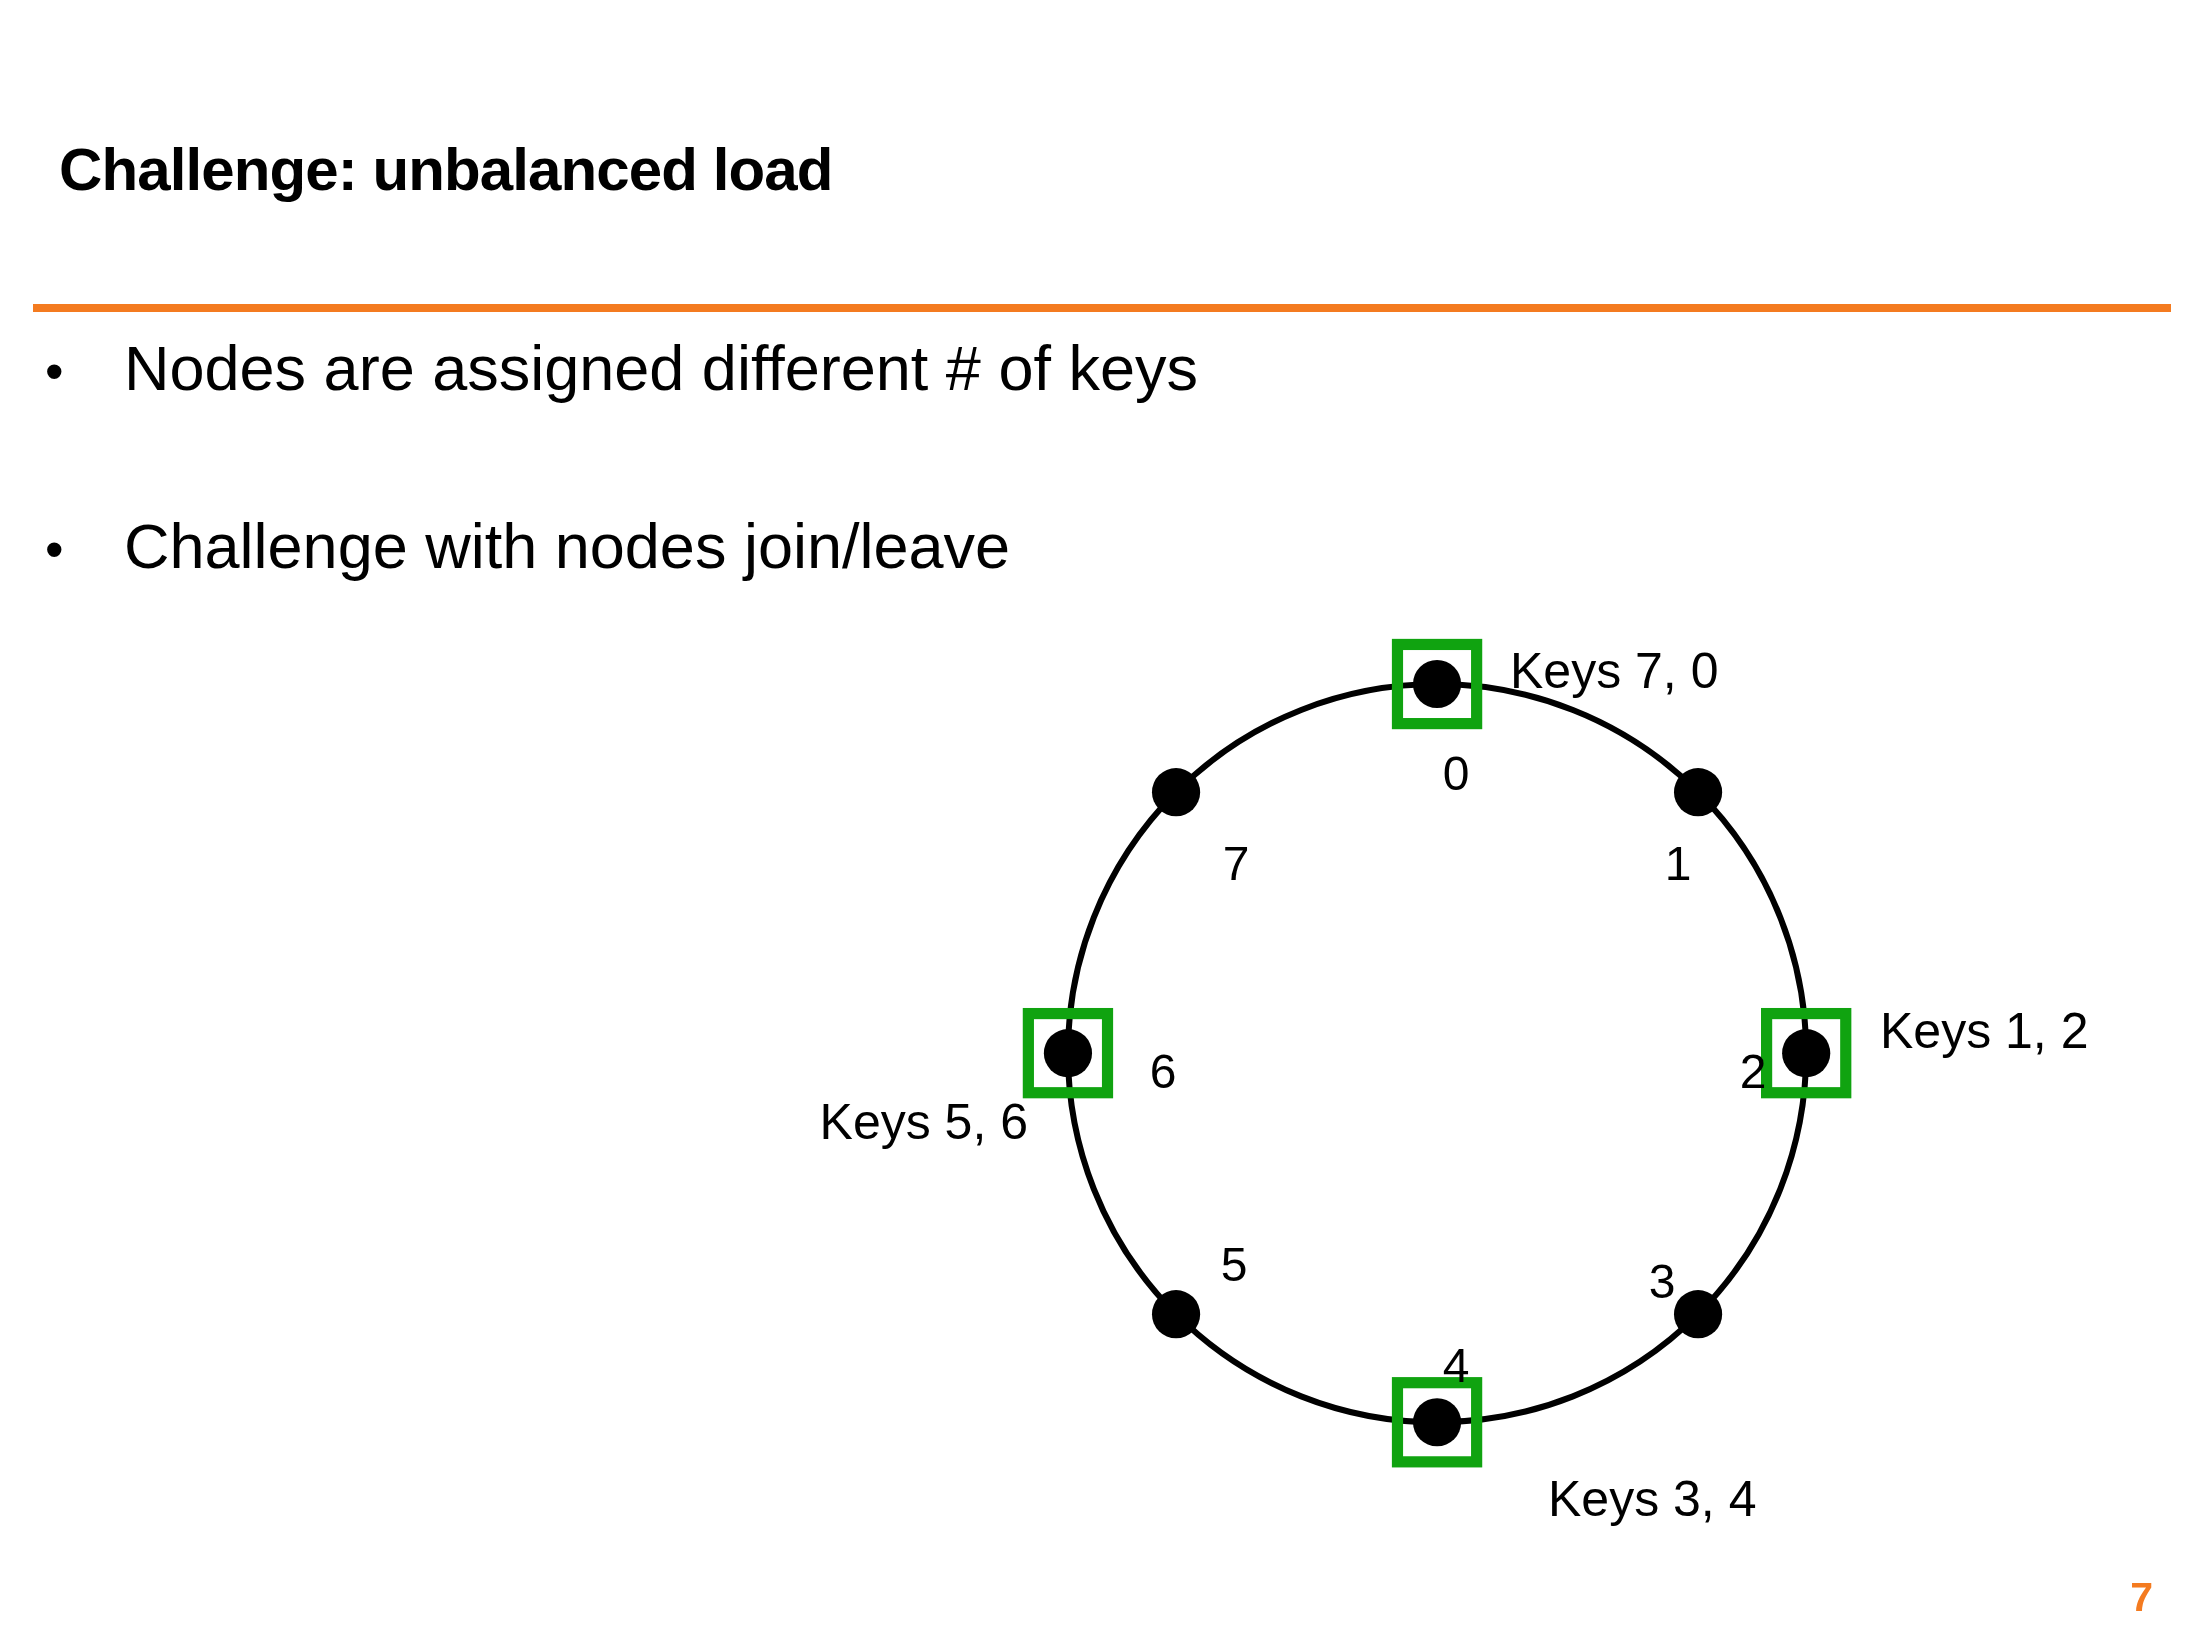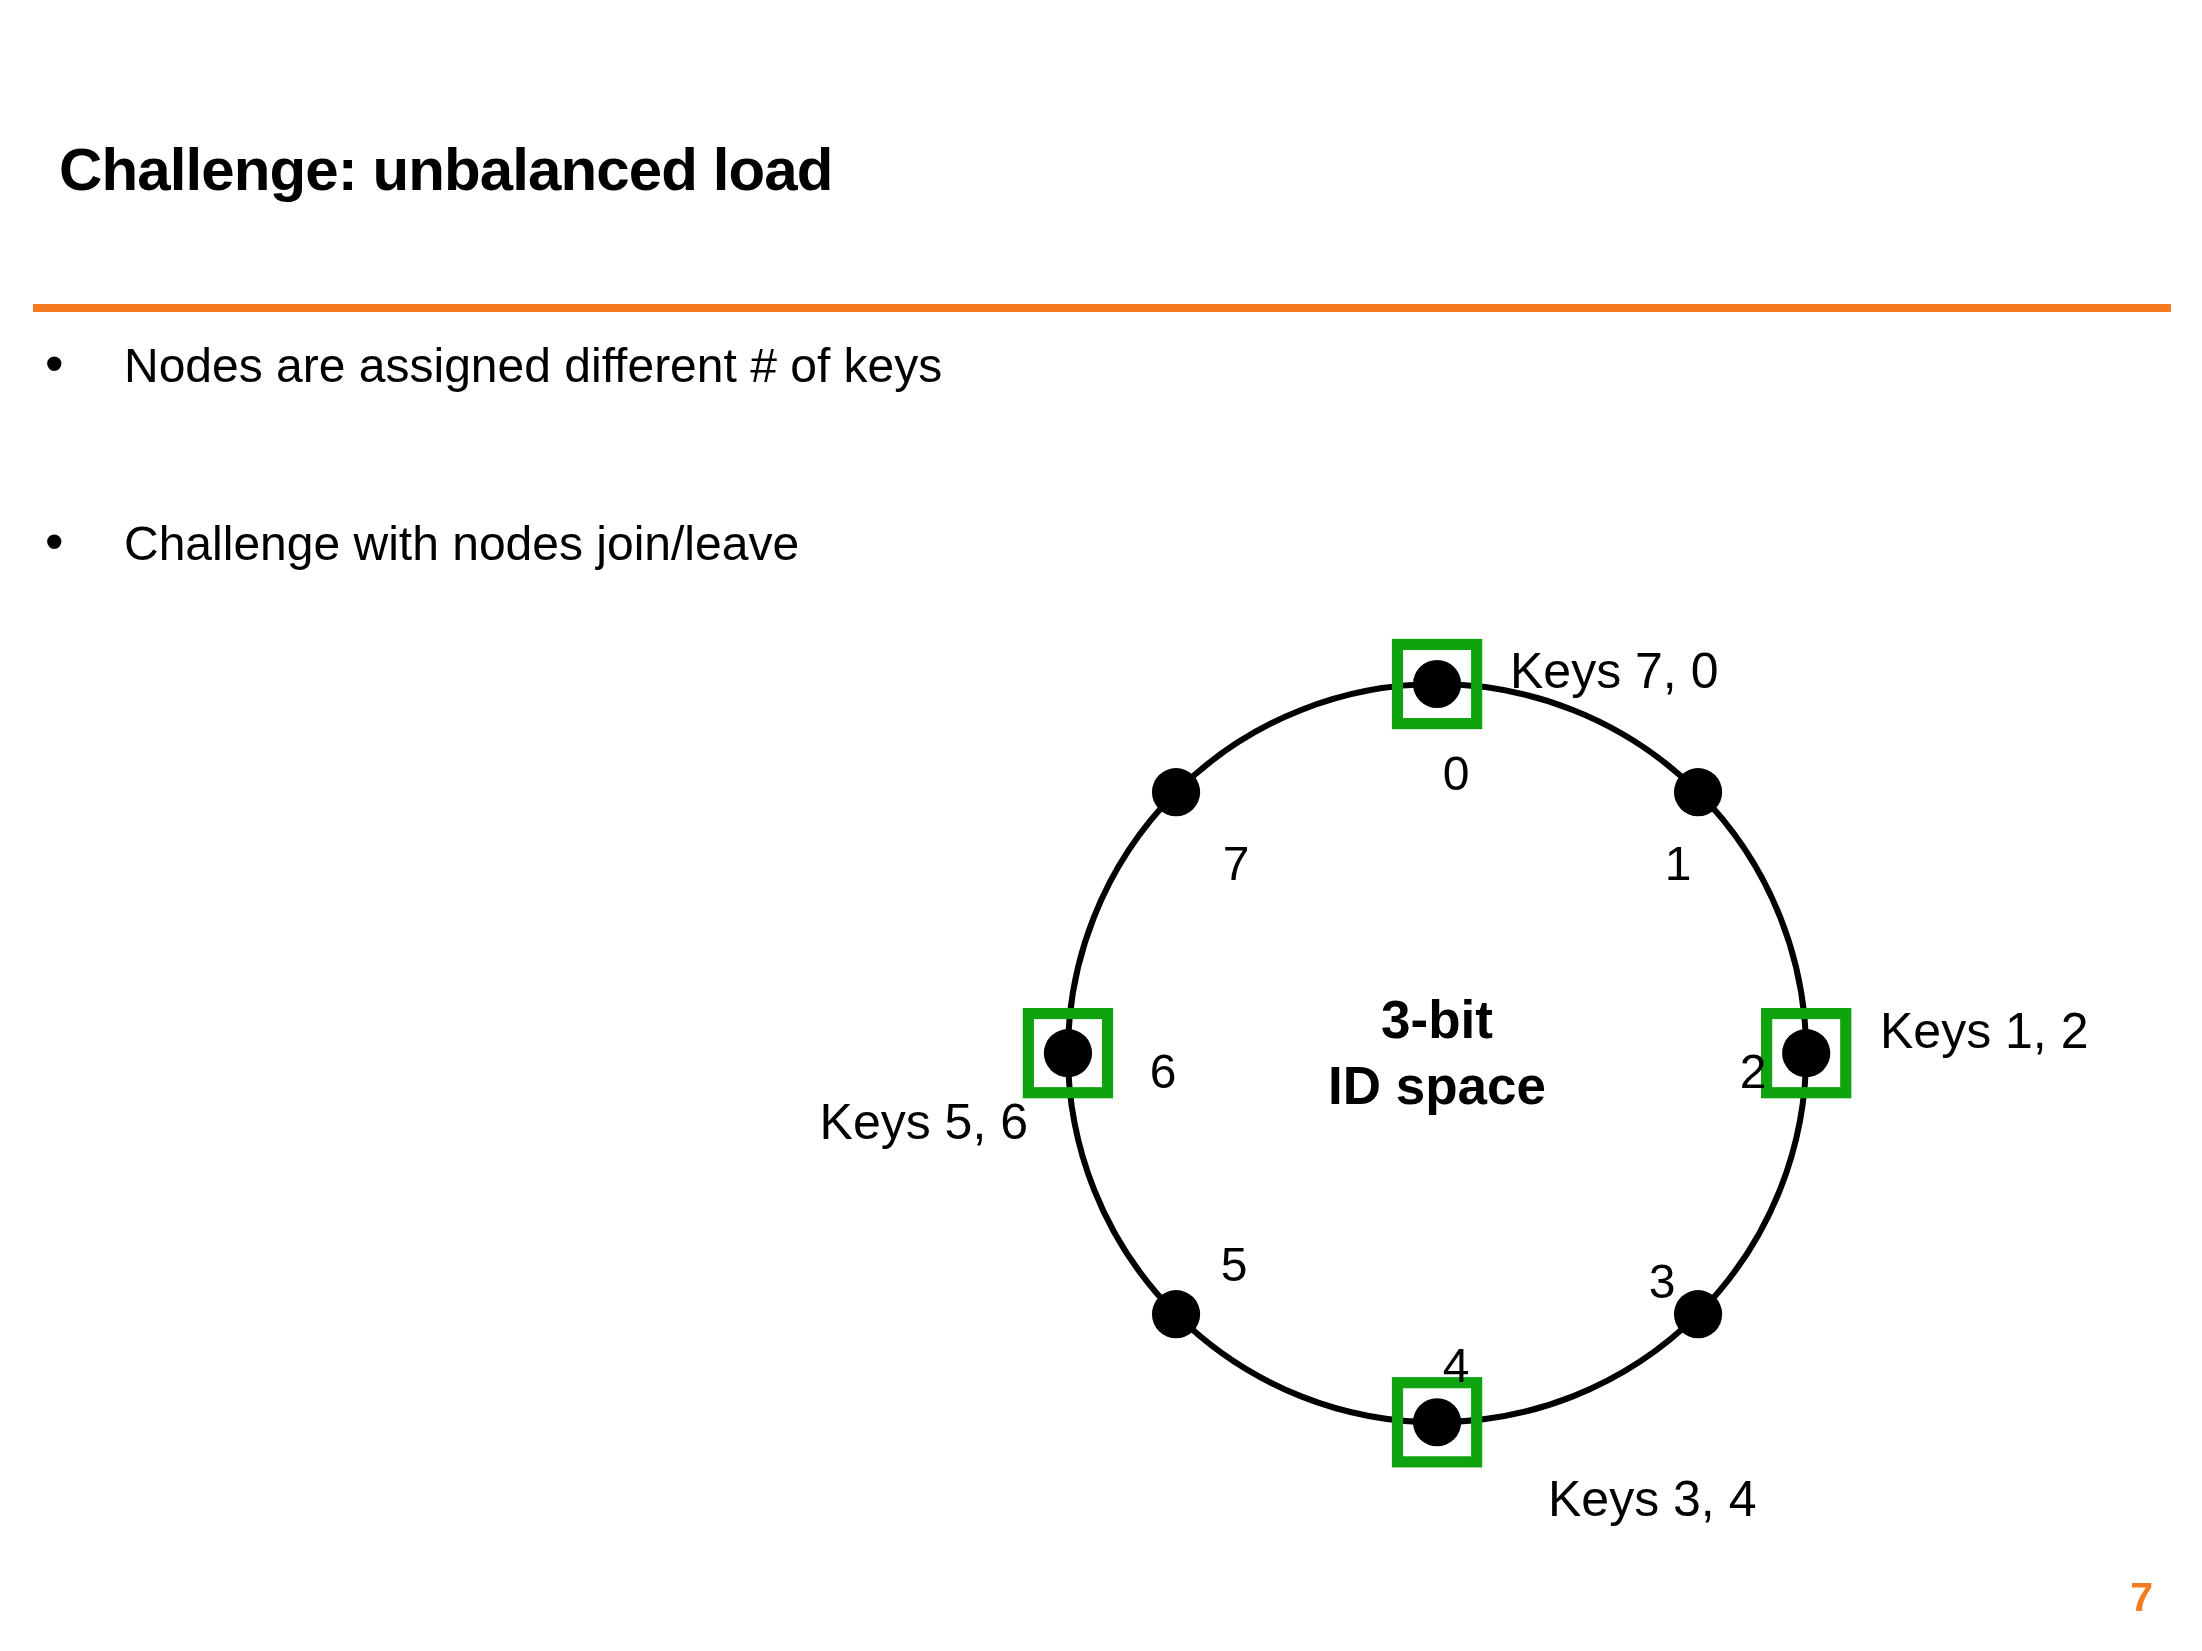--- a/index.html
+++ b/index.html
@@ -49,21 +49,21 @@
   .bullet-row.b1 { left: 45px; top: 337px; }
   .bullet-row.b2 { left: 45px; top: 515px; }
   .bullet-marker {
     width: 79px;
     font-size: 53px;
     line-height: 1;
     color: #000000;
     flex: 0 0 auto;
   }
   .bullet-text {
-    font-size: 48px;
+    font-size: 63px;
     line-height: 1;
     color: #000000;
   }
 
   
   .ring-wrap {
     position: absolute;
     left: 0;
     top: 0;
     width: 2203px;
@@ -149,24 +149,20 @@
         <circle cx="1366.651190870971" cy="920.6511908709712" r="28" fill="#000000"></circle>
       </g>
     <g id="node-boxes">
         <rect x="1624" y="749" width="92" height="92" fill="none" stroke="#10A310" stroke-width="13"></rect>
         <rect x="2053" y="1178" width="92" height="92" fill="none" stroke="#10A310" stroke-width="13"></rect>
         <rect x="1624" y="1607" width="92" height="92" fill="none" stroke="#10A310" stroke-width="13"></rect>
         <rect x="1195" y="1178" width="92" height="92" fill="none" stroke="#10A310" stroke-width="13"></rect>
       </g>
   </svg>
 
-  <div class="center-label anchor-center" id="center-label" style="left: 1437px; top: 1053px;">
-    <div>3-bit</div>
-    <div>ID space</div>
-  </div>
 
   <div id="label-layer">
       <div class="idx-label anchor-center" style="left: 1456px; top: 774px;">0</div>
       <div class="idx-label anchor-center" style="left: 1678px; top: 864px;">1</div>
       <div class="idx-label anchor-center" style="left: 1753px; top: 1072px;">2</div>
       <div class="idx-label anchor-center" style="left: 1662px; top: 1282px;">3</div>
       <div class="idx-label anchor-center" style="left: 1456px; top: 1366px;">4</div>
       <div class="idx-label anchor-center" style="left: 1234px; top: 1265px;">5</div>
       <div class="idx-label anchor-center" style="left: 1236px; top: 864px;">7</div>
       <div class="idx-label anchor-center" style="left: 1163px; top: 1072px;">6</div>

